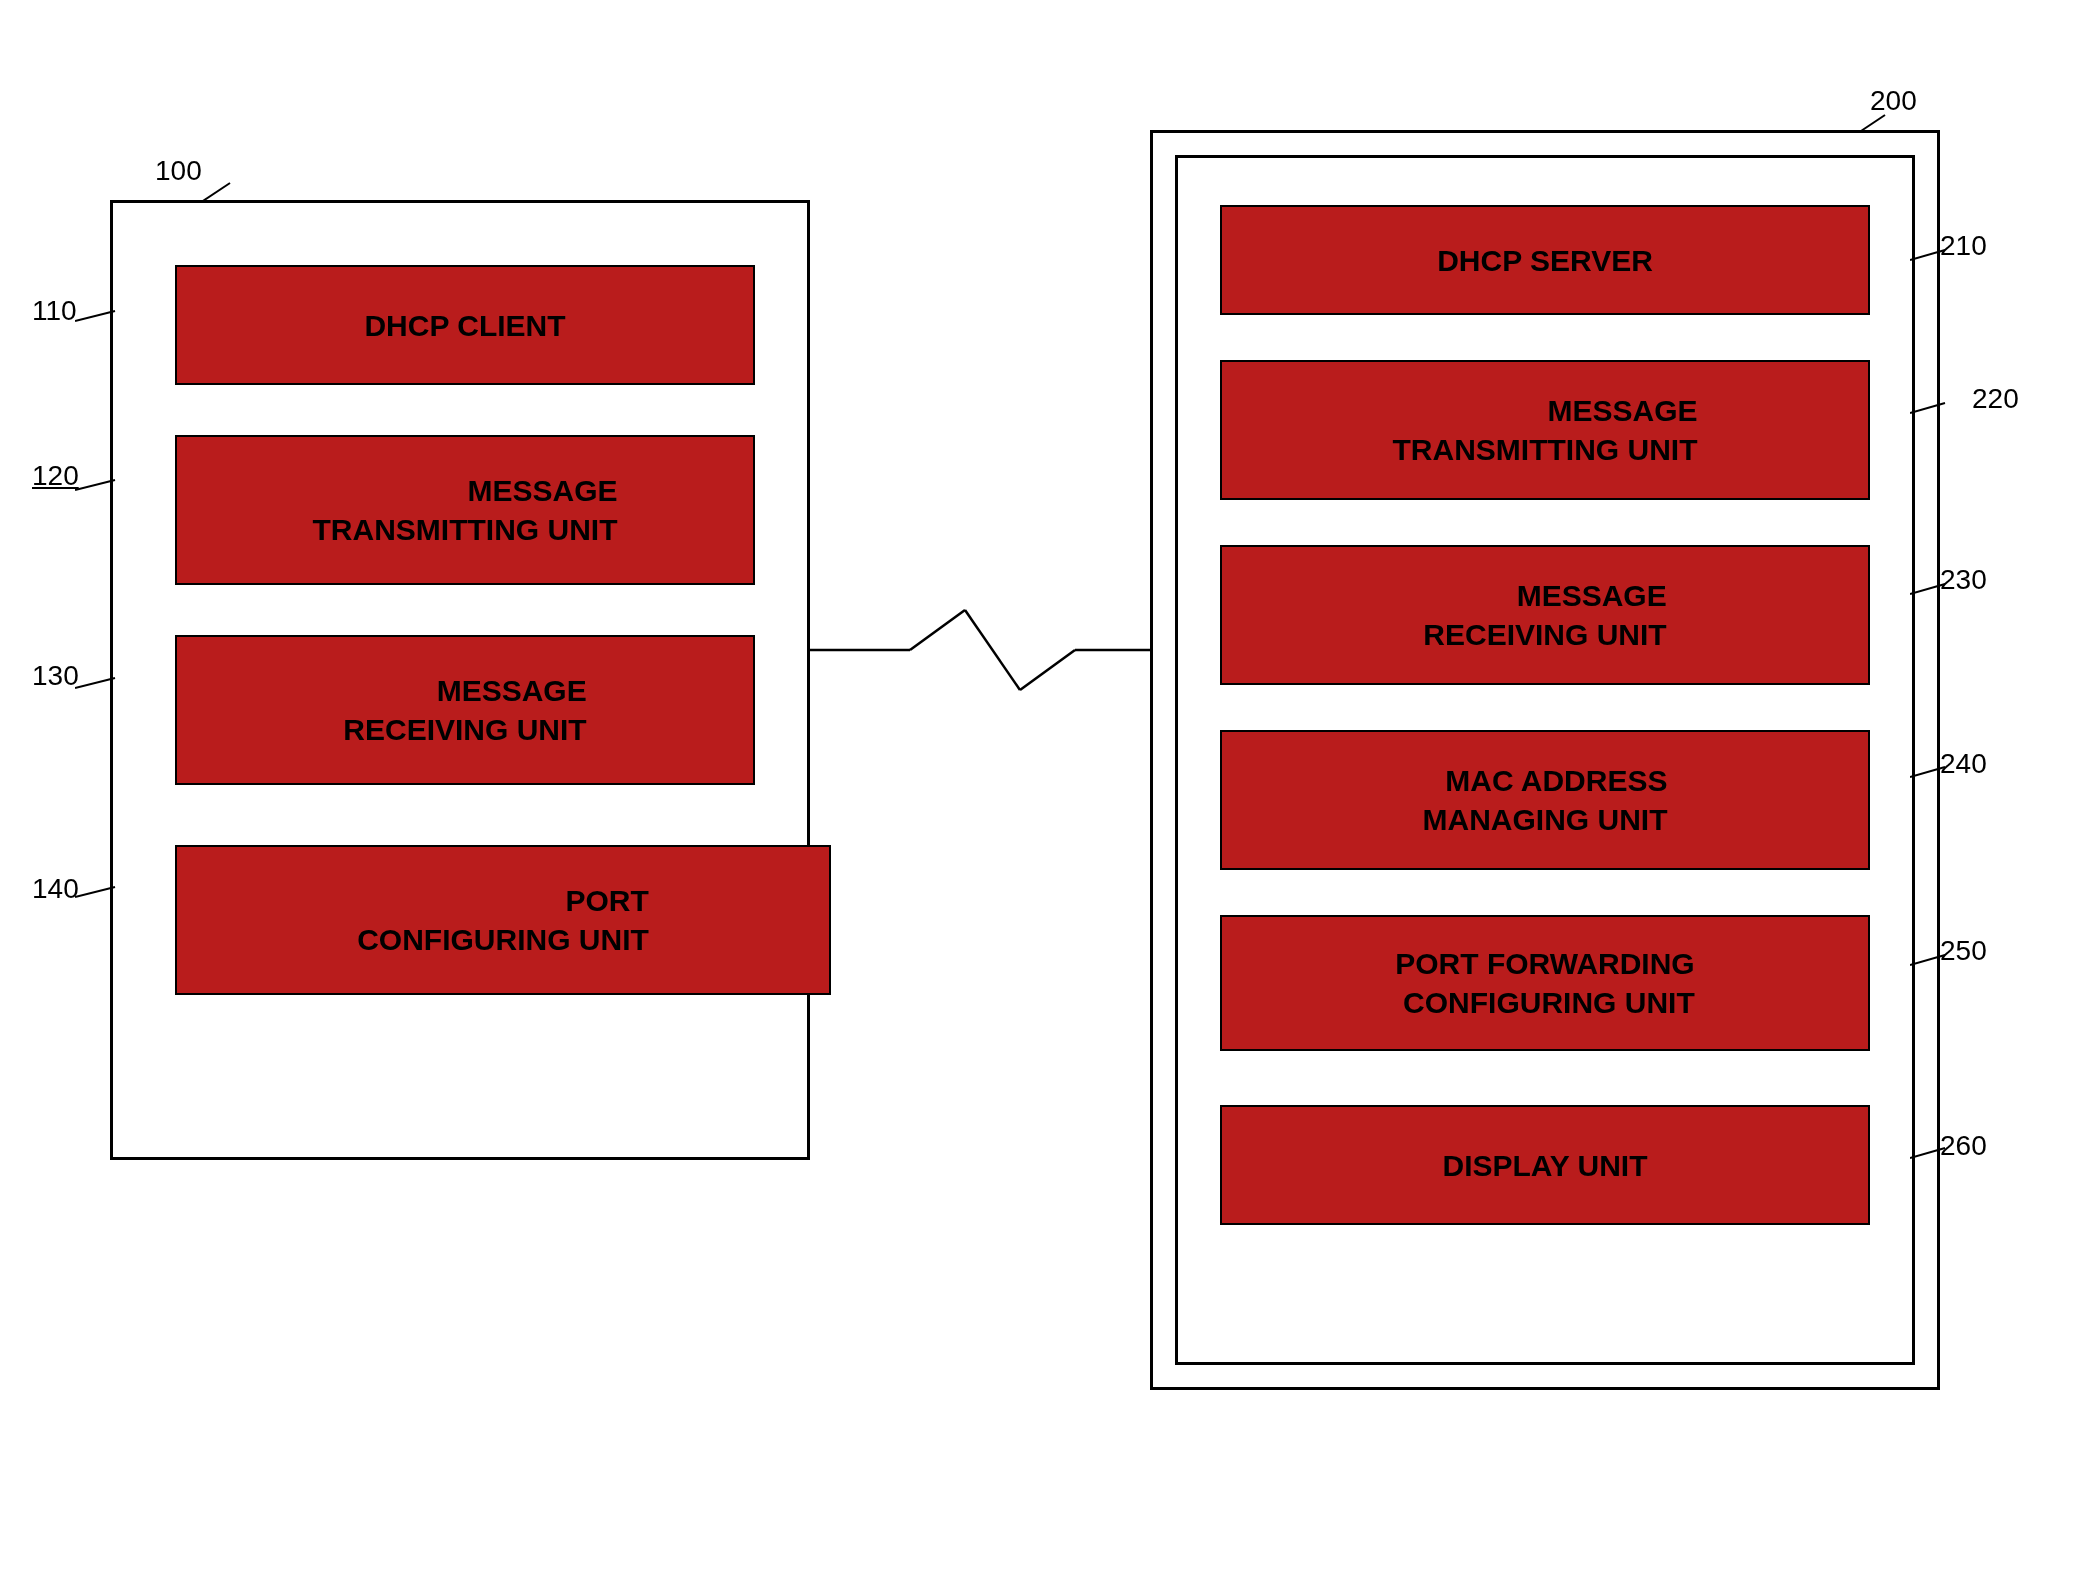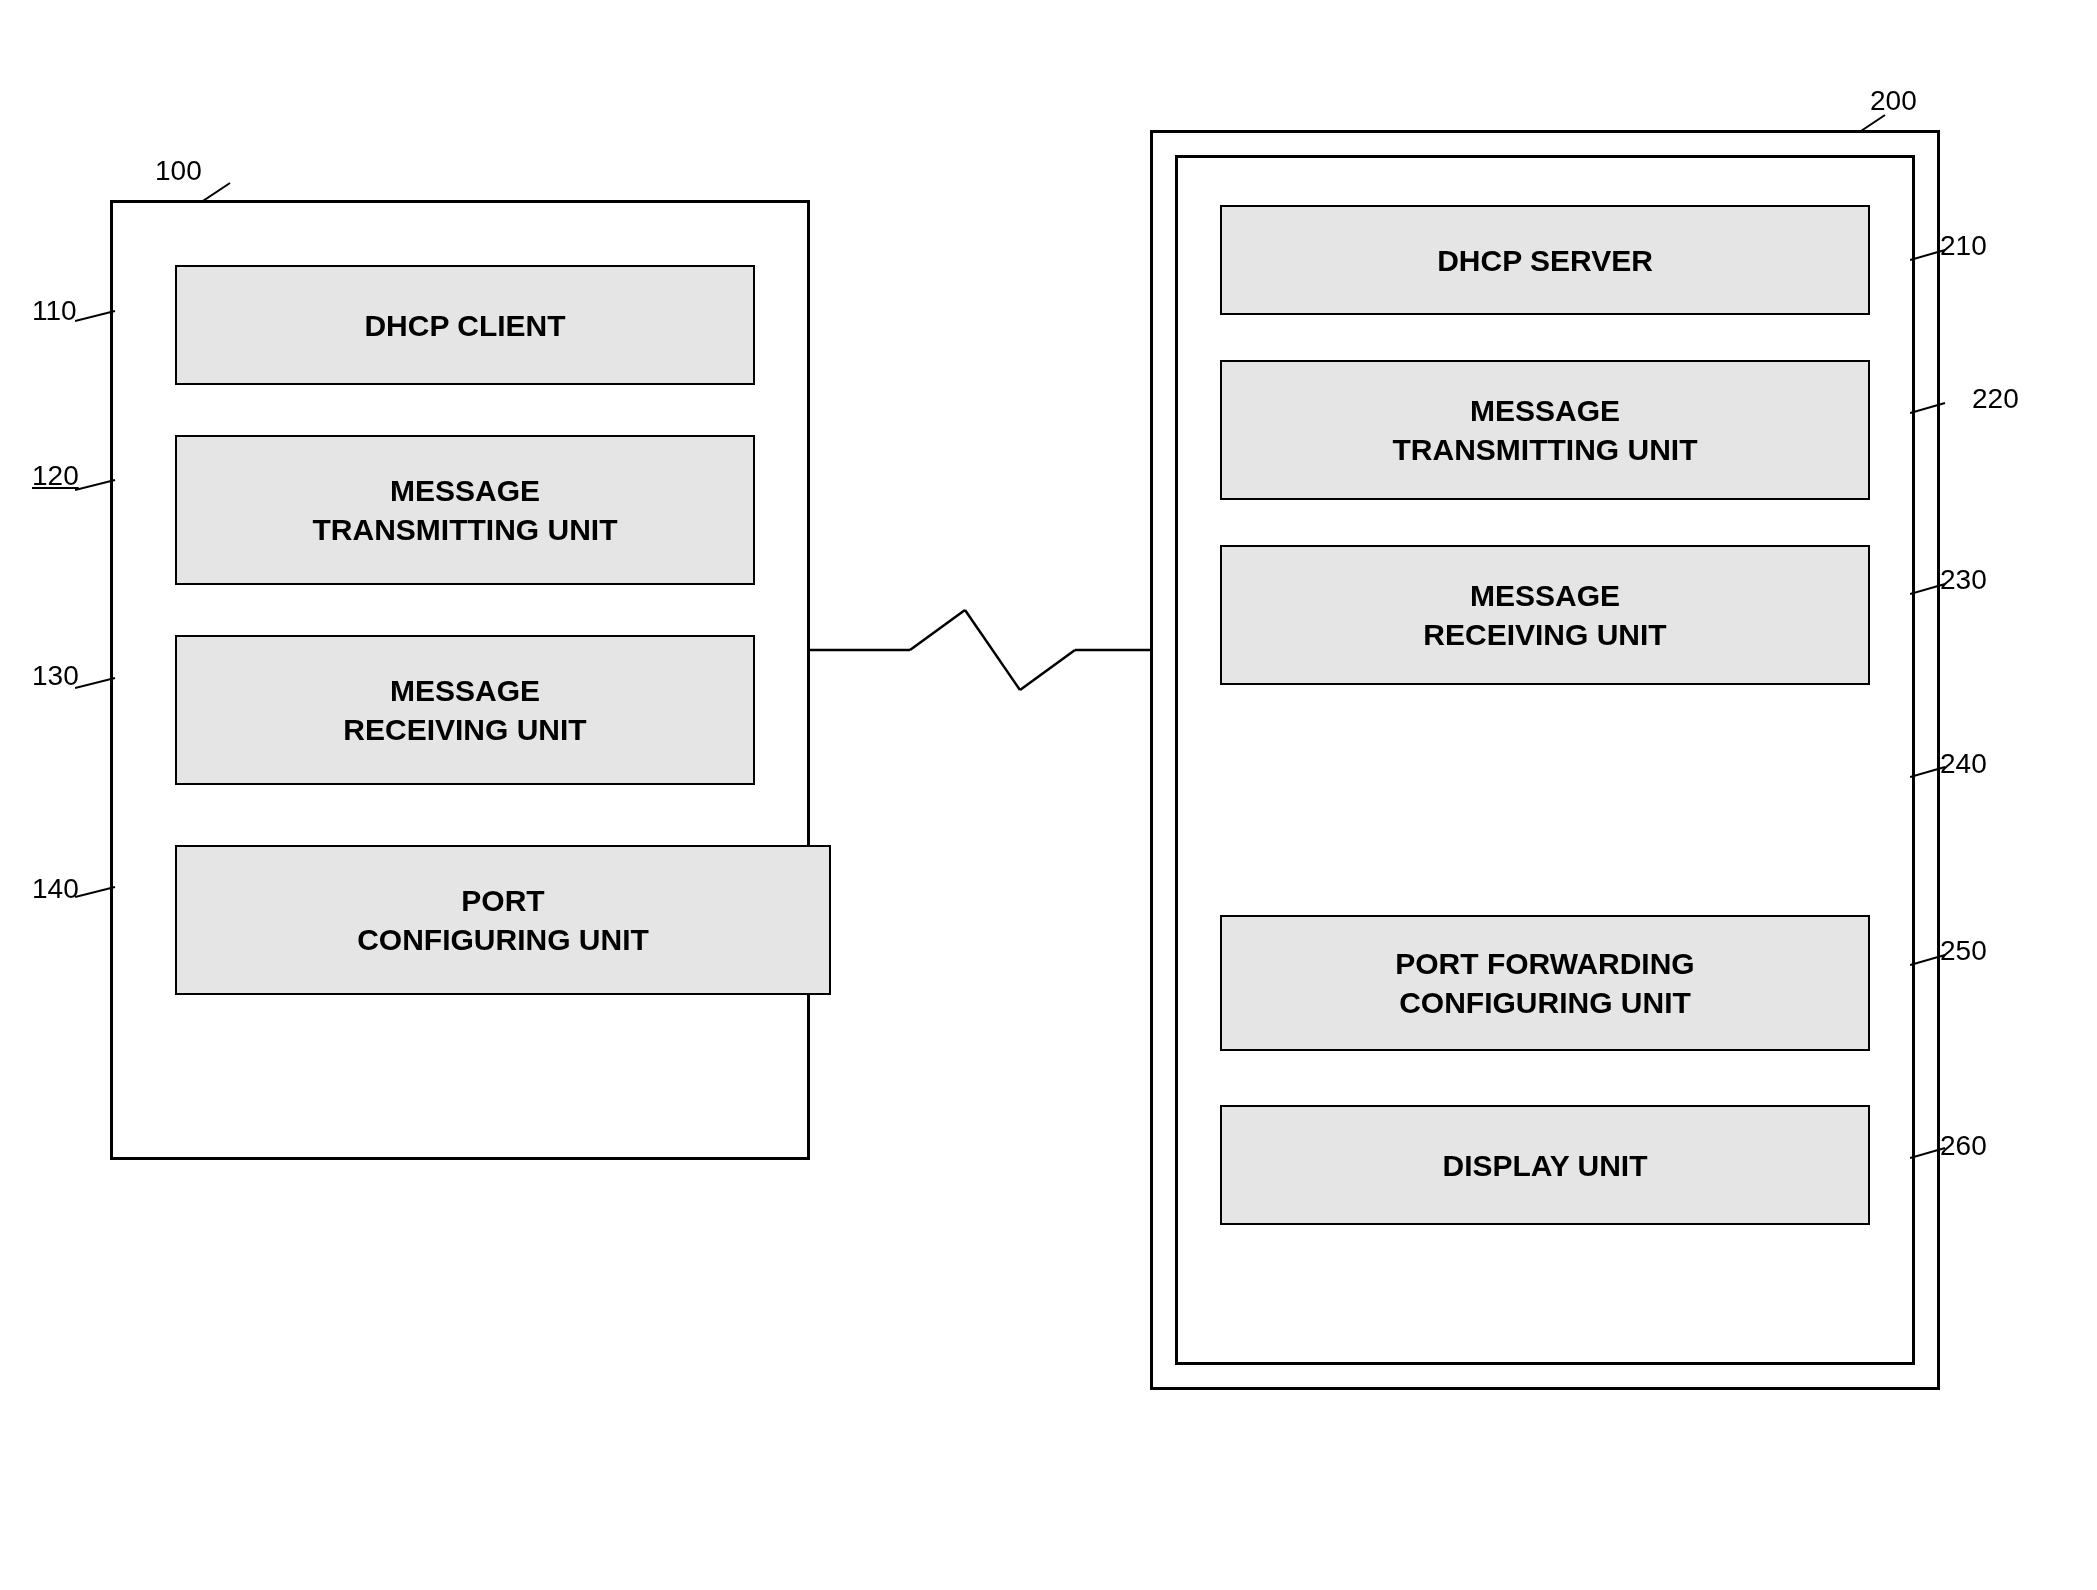--- a/index.html
+++ b/index.html
@@ -33,25 +33,25 @@
     .outer-box {
       position: absolute;
       border: 3px solid #000;
       background: #fff;
     }
 
     
     .inner-box {
       position: absolute;
       border: 2px solid #000;
-      background: #e5e5e5;
+      background: #b91c1c;
       display: flex;
       align-items: center;
       justify-content: center;
-      text-align: center;
+      text-align: right;
     }
 
     .inner-box-text {
       font-size: 30px;
       font-weight: bold;
       font-family: Arial, Helvetica, sans-serif;
       line-height: 1.3;
       color: #000;
     }
 
@@ -148,20 +148,23 @@
     <line x1="35" y1="5" x2="0" y2="15" stroke="#000" stroke-width="2"></line>
   </svg>
   <div class="inner-box" style="left:1220px; top:545px; width:650px; height:140px;">
     <span class="inner-box-text">MESSAGE<br>RECEIVING UNIT</span>
   </div>
 
   <div class="ref-label" style="left:1940px; top:748px;">240</div>
   <svg style="position:absolute; left:1910px; top:762px;" width="40" height="20">
     <line x1="35" y1="5" x2="0" y2="15" stroke="#000" stroke-width="2"></line>
   </svg>
+  <div class="inner-box" style="left:1220px; top:730px; width:650px; height:140px;">
+    <span class="inner-box-text">MAC ADDRESS<br>MANAGING UNIT</span>
+  </div>
 
   <div class="ref-label" style="left:1940px; top:935px;">250</div>
   <svg style="position:absolute; left:1910px; top:950px;" width="40" height="20">
     <line x1="35" y1="5" x2="0" y2="15" stroke="#000" stroke-width="2"></line>
   </svg>
   <div class="inner-box" style="left:1220px; top:915px; width:650px; height:136px;">
     <span class="inner-box-text">PORT FORWARDING<br>CONFIGURING UNIT</span>
   </div>
 
   <div class="ref-label" style="left:1940px; top:1130px;">260</div>

